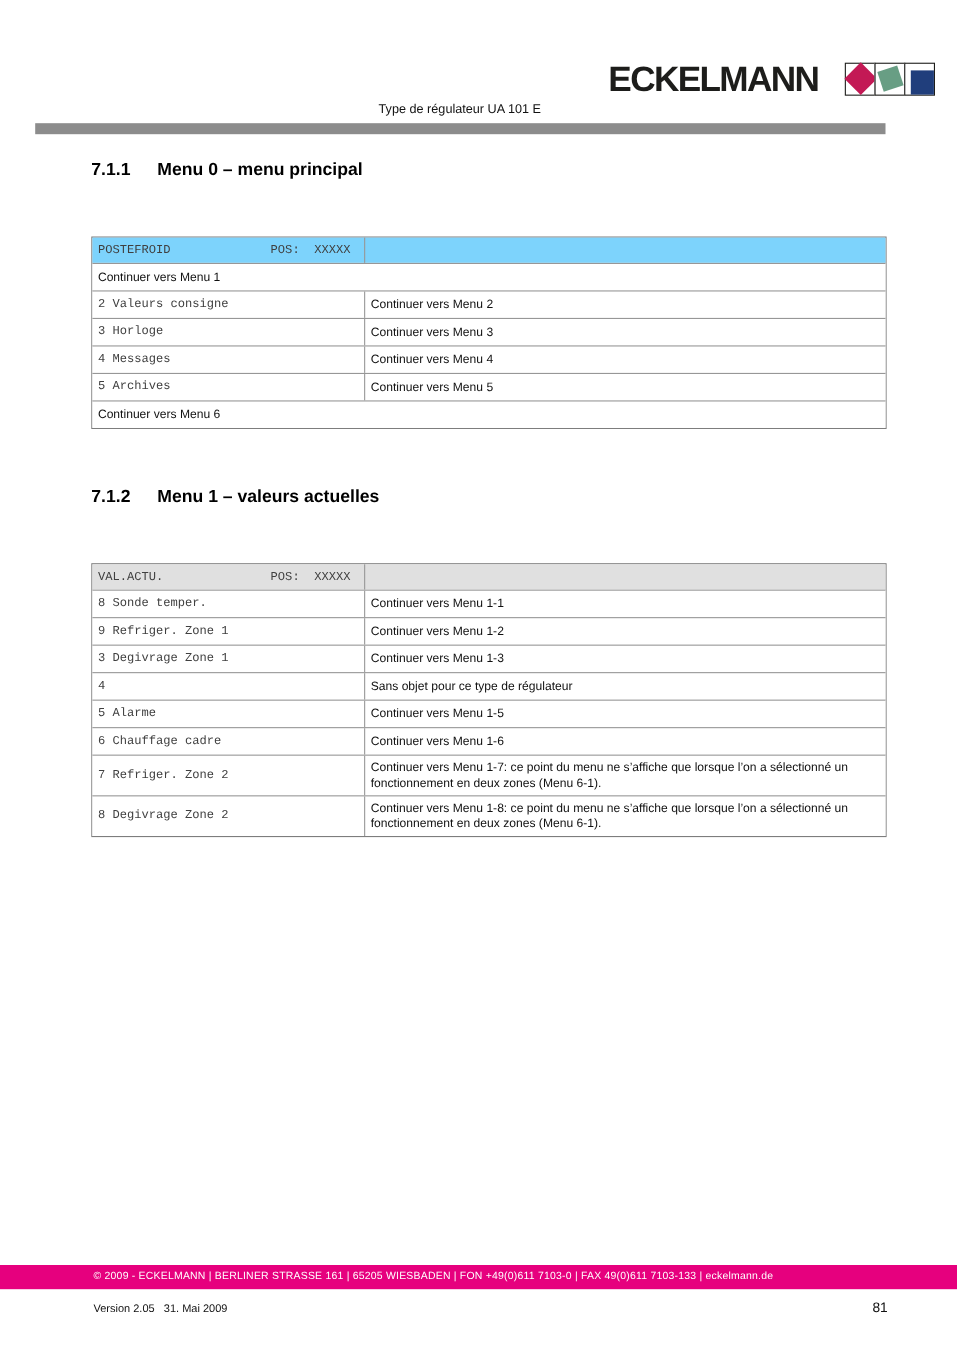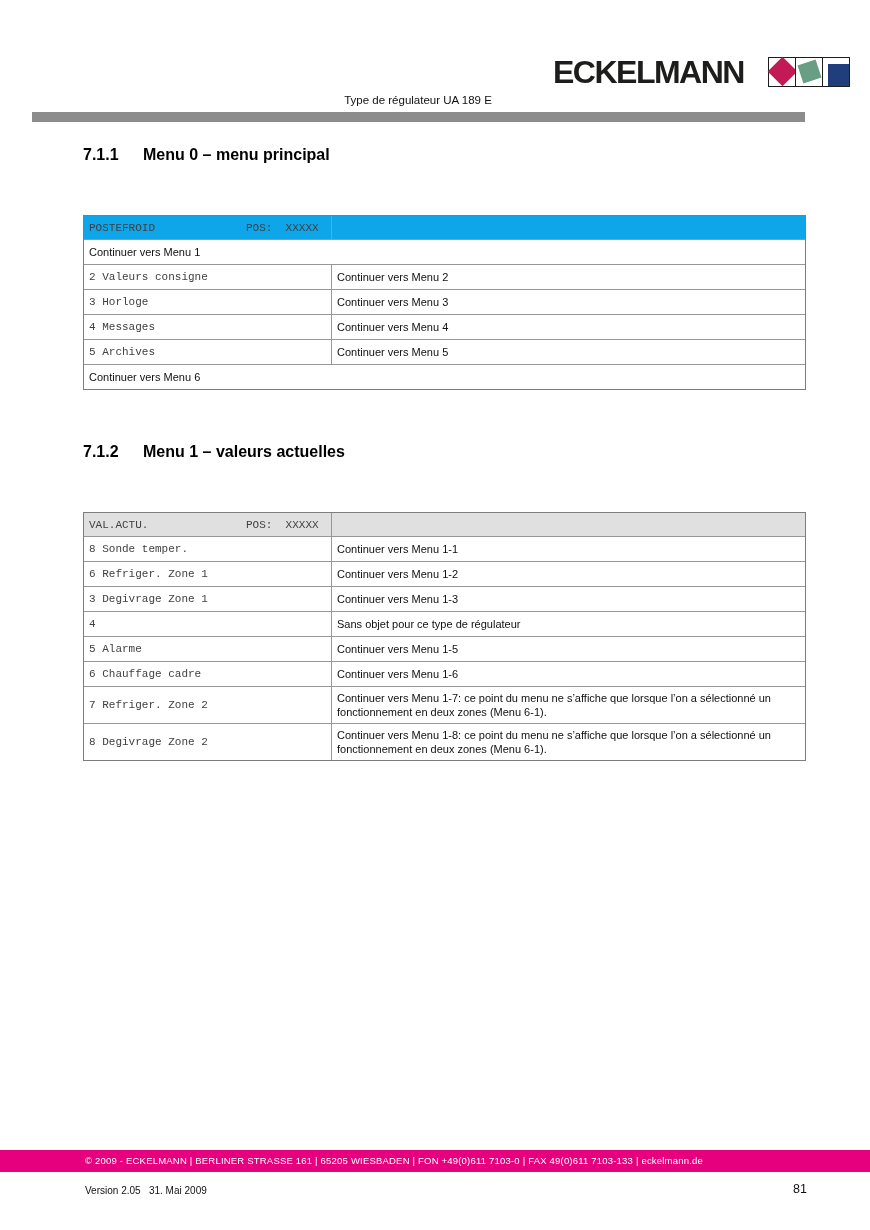--- a/index.html
+++ b/index.html
@@ -175,30 +175,30 @@
       </div>
       <div class="logo-box">
         <div class="mark-green" style="background: rgb(104, 158, 132);"></div>
       </div>
       <div class="logo-box">
         <div class="mark-blue" style="background: rgb(32, 62, 124);"></div>
       </div>
     </div>
   </div>
 
-  <div class="doc-type">Type de régulateur UA 189 E</div>
+  <div class="doc-type">Type de régulateur UA 101 E</div>
   <div class="top-rule" style="background: rgb(140, 140, 140);"></div>
 
   <div class="section-heading" id="heading-1">
     <span class="num">7.1.1</span>
     <span class="title">Menu 0 – menu principal</span>
   </div>
 
   <div class="menu-table" id="table-menu0">
-    <div class="t-header" style="background: #0ea5e9;">
+    <div class="t-header" style="background: #7dd3fc;">
       <div class="t-col1">
         <span>POSTEFROID</span>
         <span class="pos">POS:  XXXXX</span>
       </div>
       <div class="t-col2"></div>
     </div>
   <div class="t-row">
         <div class="t-col2">Continuer vers Menu 1</div>
       </div>
       <div class="t-row">
@@ -233,21 +233,21 @@
         <span>VAL.ACTU.</span>
         <span class="pos">POS:  XXXXX</span>
       </div>
       <div class="t-col2"></div>
     </div>
   <div class="t-row">
         <div class="t-col1">8 Sonde temper.</div>
         <div class="t-col2">Continuer vers Menu 1-1</div>
       </div>
       <div class="t-row">
-        <div class="t-col1">6 Refriger. Zone 1</div>
+        <div class="t-col1">9 Refriger. Zone 1</div>
         <div class="t-col2">Continuer vers Menu 1-2</div>
       </div>
       <div class="t-row">
         <div class="t-col1">3 Degivrage Zone 1</div>
         <div class="t-col2">Continuer vers Menu 1-3</div>
       </div>
       <div class="t-row">
         <div class="t-col1">4</div>
         <div class="t-col2">Sans objet pour ce type de régulateur</div>
       </div>

